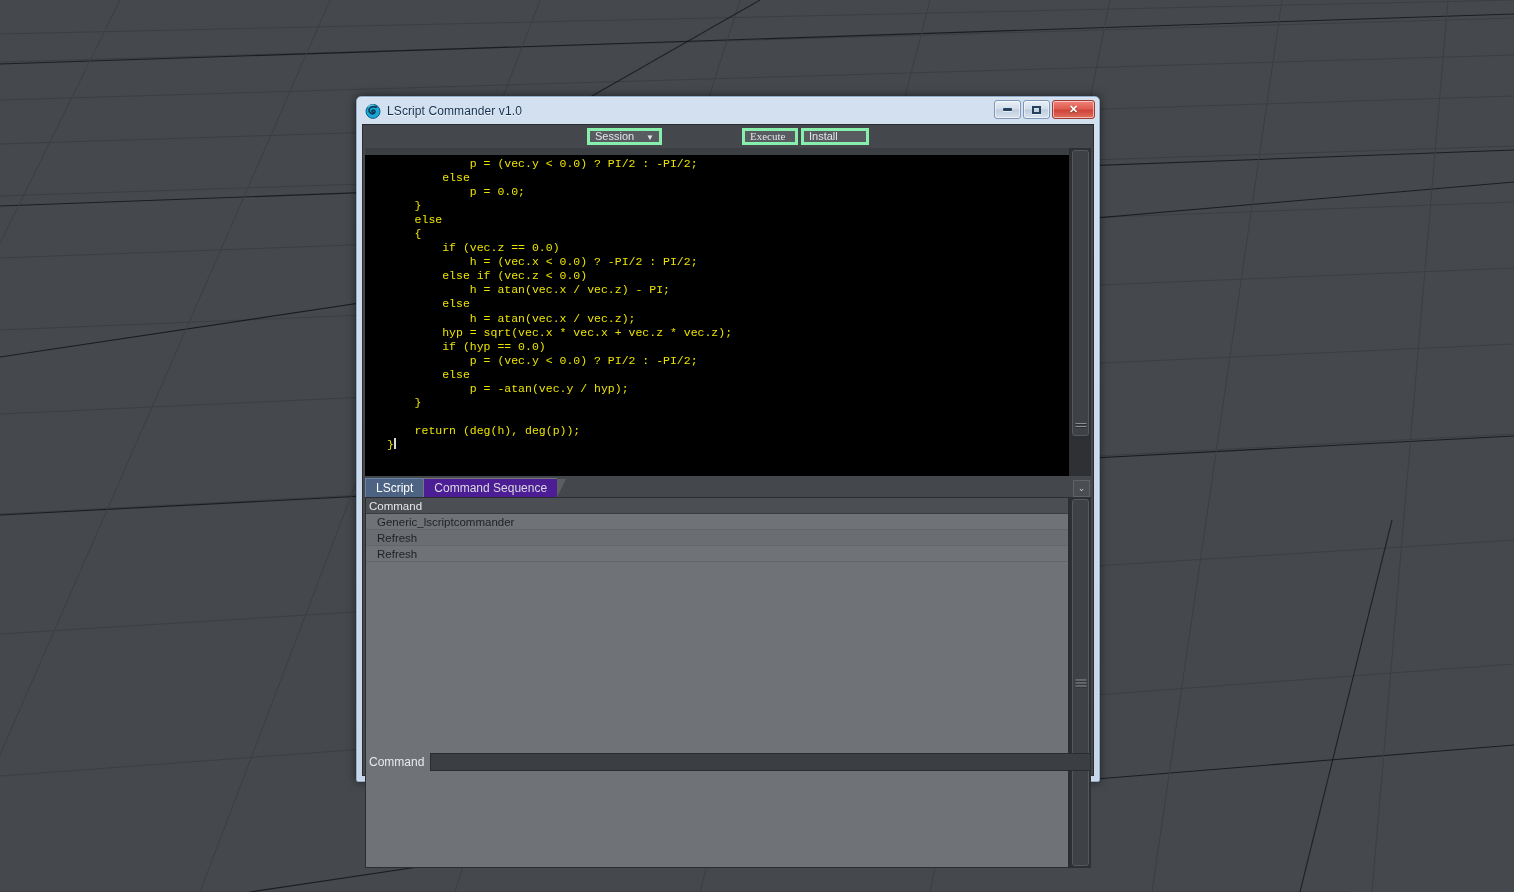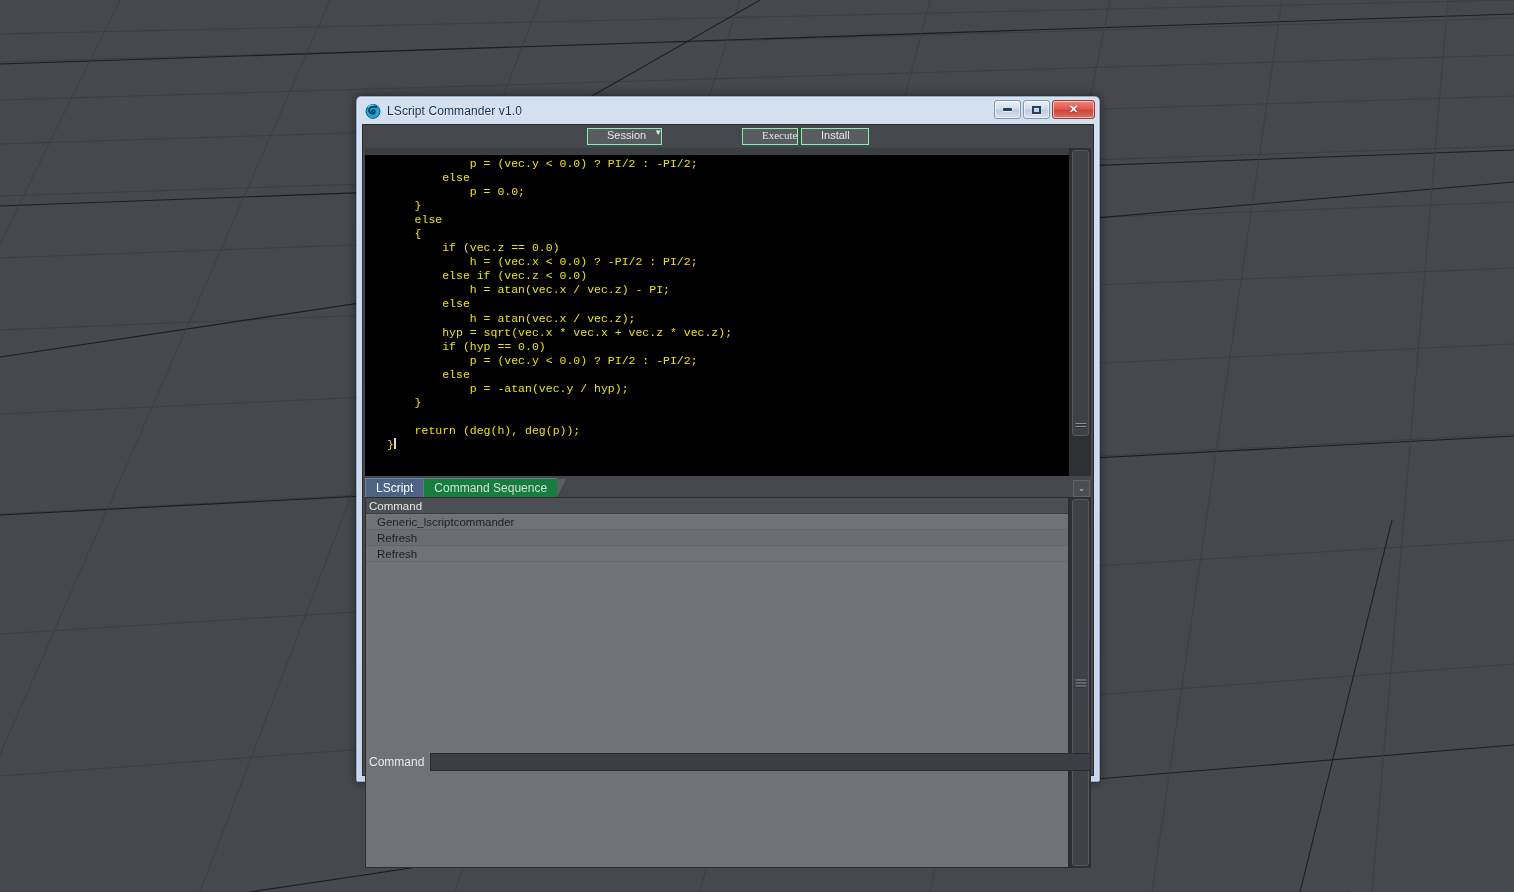--- a/index.html
+++ b/index.html
@@ -86,25 +86,25 @@
   
   #toolbar{
     height:23px;
     display:flex;align-items:center;justify-content:center;
     gap:3px;
     background:#44474b;
   }
   .tb-ctl{
     height:17px;
     background:#585c61;
-    border:1px solid #86efac;
-    box-sizing:border-box;
-    display:flex;align-items:flex-start;
+    border:3px solid #86efac;
+    box-sizing:border-box;
+    display:flex;align-items:flex-end;
     font-size:11px;color:#e4e6e8;
-    padding:0 19px;
+    padding:0 5px;
     cursor:default;
     white-space:nowrap;
   }
   .tb-ctl.dd{justify-content:space-between;}
   .tb-ctl .cap{flex:1 1 auto;}
   .tb-ctl .arrow{
     margin-left:8px;font-size:8px;line-height:1;color:#e4e6e8;
   }
   #dd-session{width:75px;}
   #dd-session1{width:74px;margin-top:48px;}
@@ -176,21 +176,21 @@
     position:relative;
     white-space:nowrap;
   }
   .tab.active{
     background:#4d6383;
     color:#ffffff;
     border-top:1px solid #6a82a3;
     border-left:1px solid #6a82a3;
   }
   .tab.inactive{
-    background:#15803d;
+    background:#4c1d95;
     border-top:1px solid #73777c;
     border-left:1px solid #73777c;
   }
   .tab-skew{
     width:0;height:0;
     border-left:9px solid #5b5f64;
     border-bottom:18px solid transparent;
     align-self:flex-end;
   }
   #tab-chevron{

